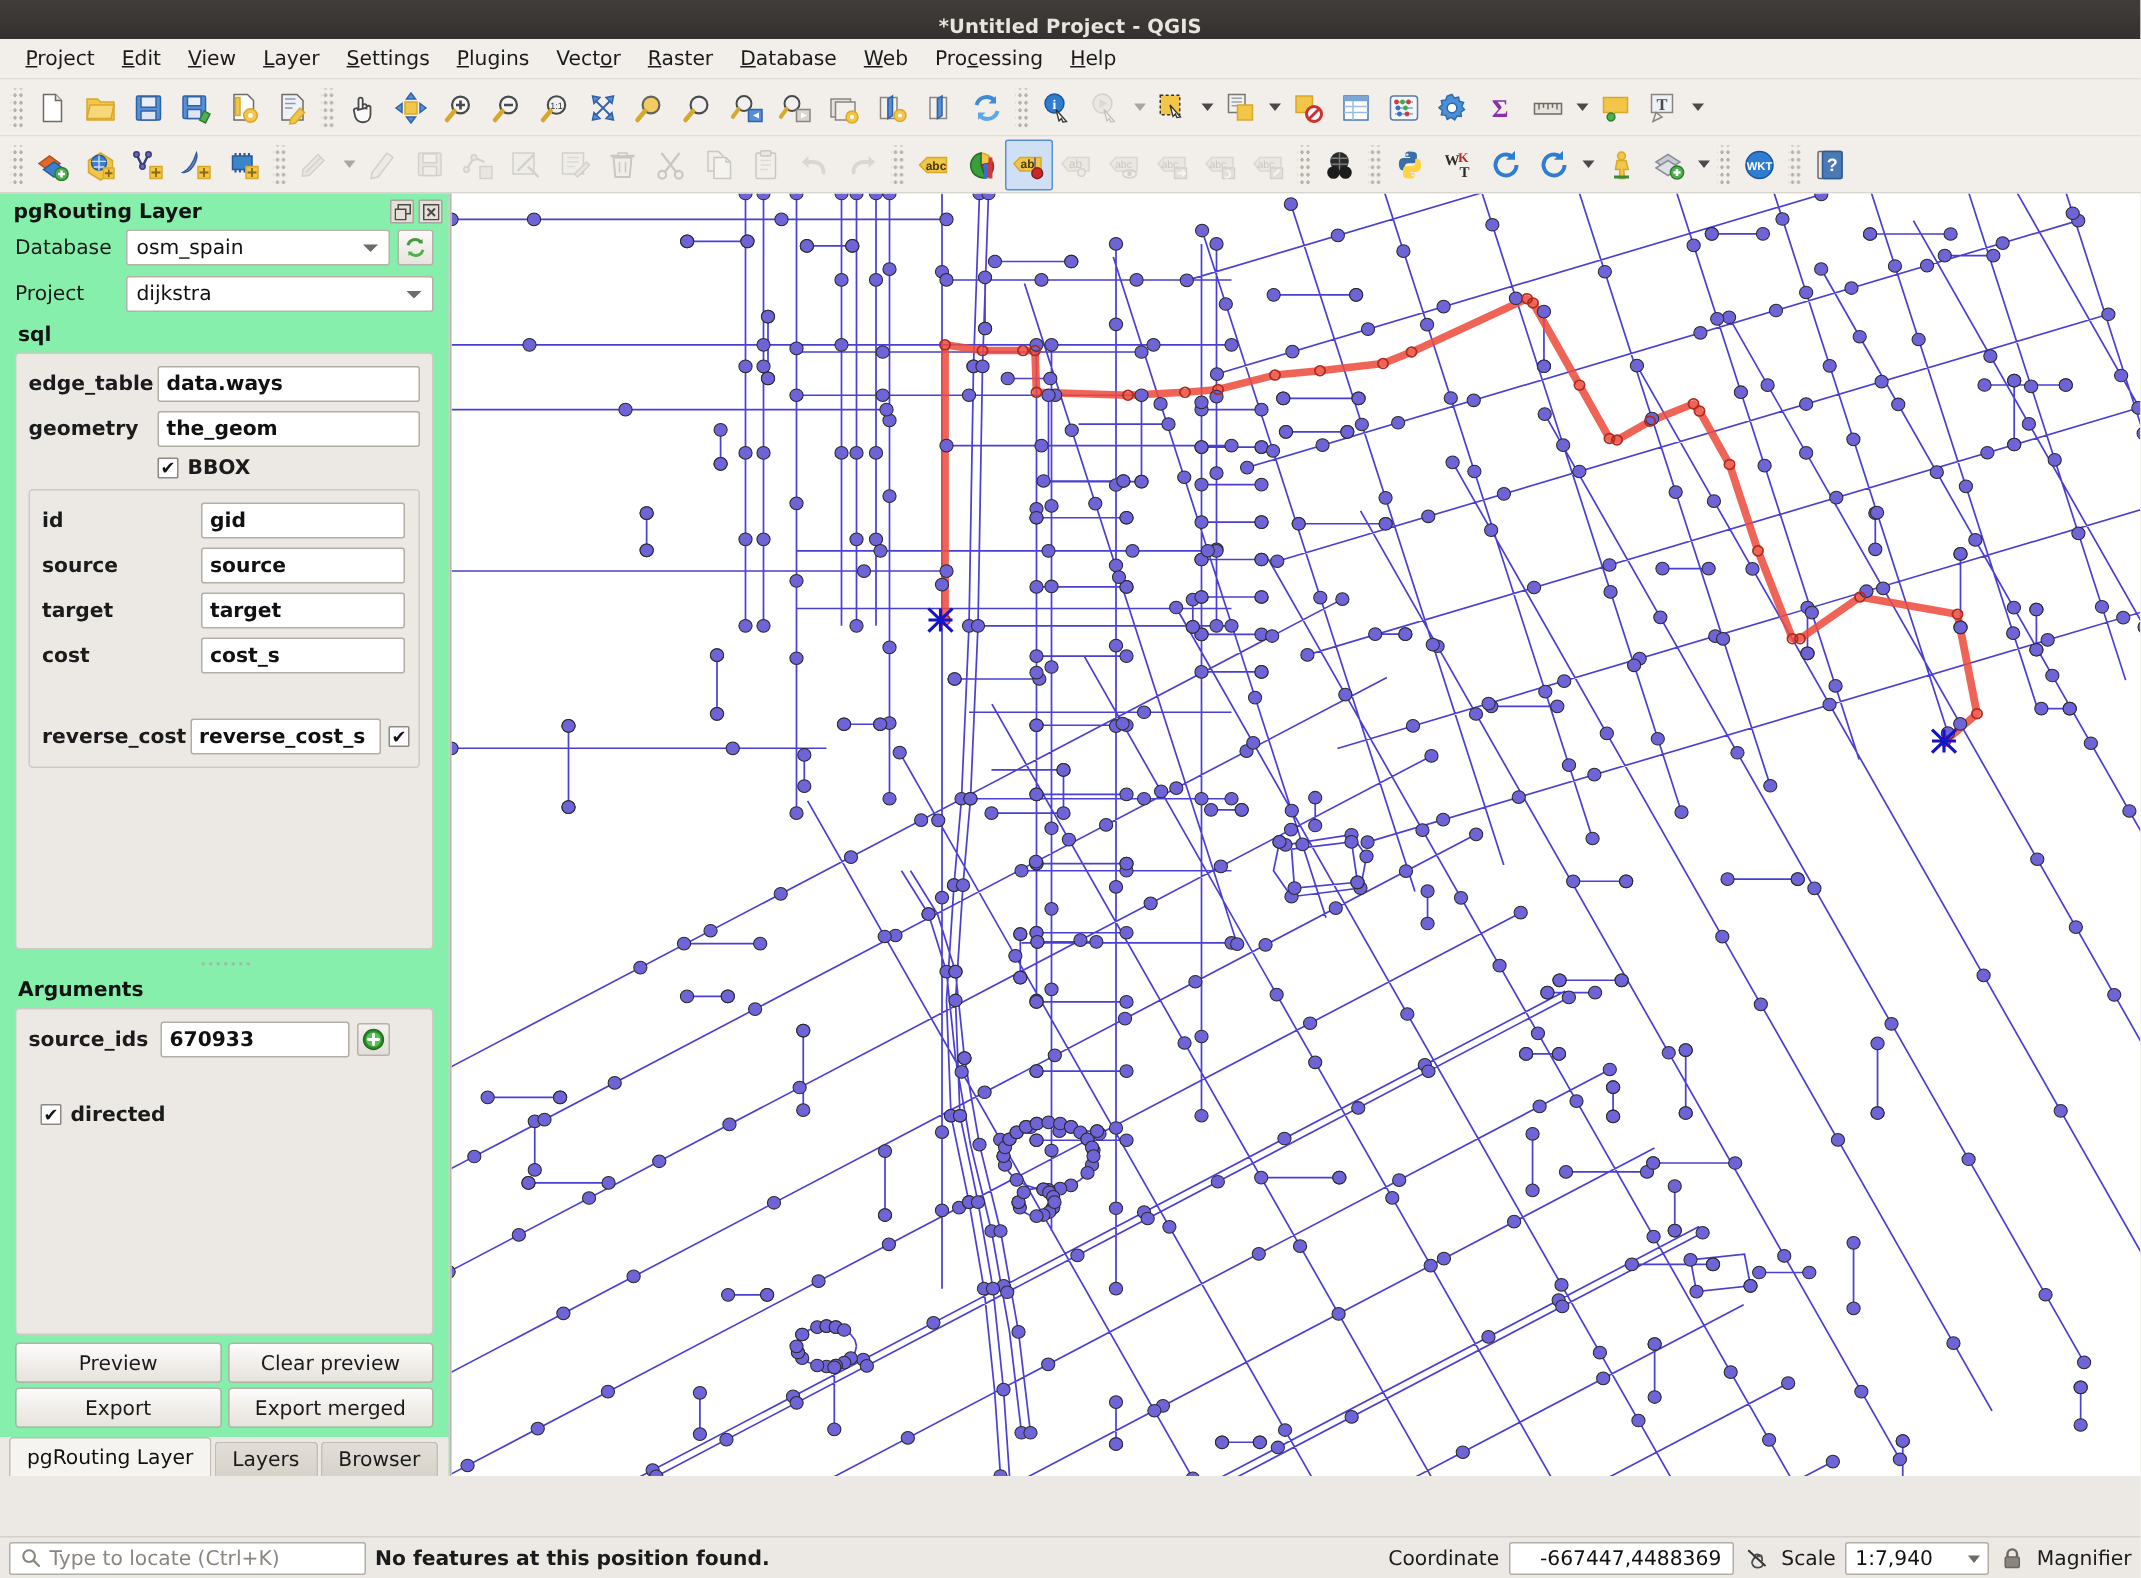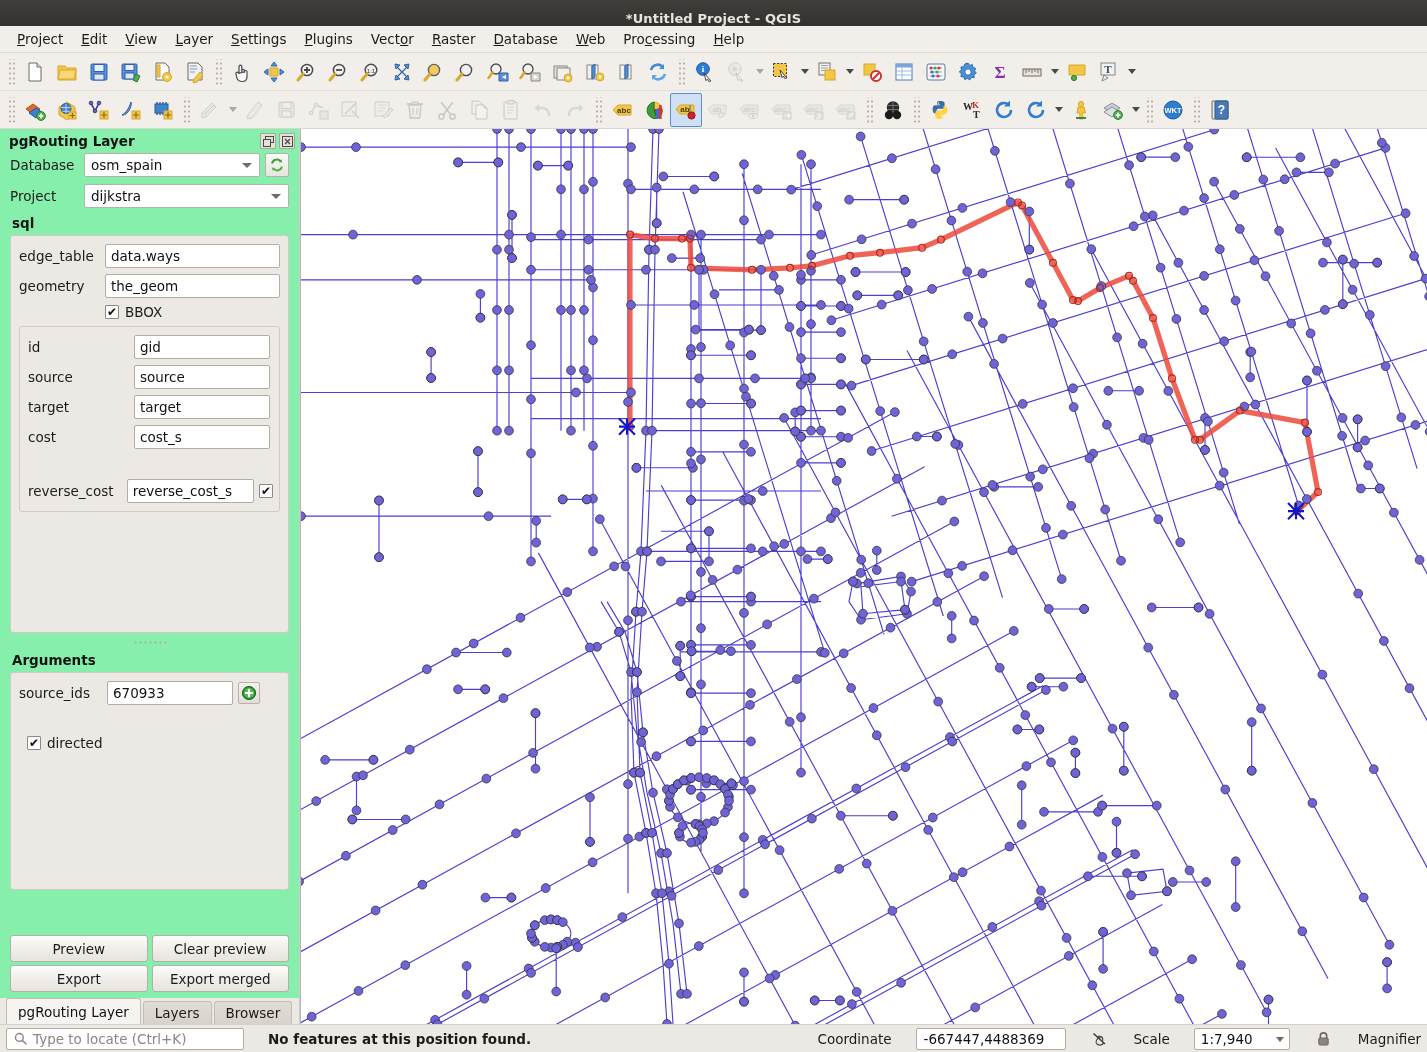--- a/index.html
+++ b/index.html
@@ -118,21 +118,21 @@
     background: linear-gradient(to bottom,#fafaf8,#e8e4de);
     display: flex; align-items: center; justify-content: center; cursor: default;
   }
 
   .sectitle { font-weight: bold; font-size: 13.5px; color: #131313; margin: 6px 0 4px 2px; }
 
   .groupbox {
     border: 1px solid #cfcac3; border-radius: 3px;
     background: #ece9e4; padding: 8px 8px 10px 8px;
   }
-  .frow { display: flex; align-items: center; margin-bottom: 6px; }
+  .frow { display: flex; align-items: center; margin-bottom: 6px; font-weight: bold; }
   .frow:last-child { margin-bottom: 0; margin-top: 30px; }
   .frow .fl { font-size: 13.5px; color: #1b1b1b; }
   .inp {
     height: 24px; background: #fff; border: 1px solid #b2ada5; border-radius: 2px;
     font-size: 13.5px; color: #111; padding: 0 5px;
     display: flex; align-items: center; overflow: hidden; white-space: nowrap;
   }
   .chk {
     width: 14px; height: 14px; background: #fff;
     border: 1px solid #8e8a83; border-radius: 1px;
@@ -185,34 +185,34 @@
   
   .mapwrap { flex: 1 1 auto; position: relative; background: #fff; min-width: 0; overflow: hidden; border-left:1px solid #b9b4ac;}
   .mapwrap svg { display: block; width: 100%; height: 100%; }
 
   
   .statusbar {
     flex: 0 0 28px; height: 28px;
     background: #ece9e4;
     border-top: 1px solid #d4d0ca;
     display: flex; align-items: center;
-    padding: 0 6px; gap: 24px;
+    padding: 0 6px; gap: 6px; margin-top: 40px;
   }
   .locate {
     width: 238px; height: 22px; background: #fff;
     border: 1px solid #b2ada5; border-radius: 2px;
     display: flex; align-items: center; padding: 0 6px; gap: 6px;
     color: #8b8680; font-size: 13.5px;
   }
   .statusmsg { font-size: 13.5px; color: #1b1b1b; font-weight: bold; }
   .sb-spacer { flex: 1 1 auto; }
   .sb-lbl { font-size: 13.5px; color: #1b1b1b; }
   .sb-field {
     height: 22px; background: #fff; border: 1px solid #b2ada5; border-radius: 2px;
-    display: flex; align-items: center; justify-content: flex-start;
+    display: flex; align-items: center; justify-content: flex-end;
     font-size: 13.5px; color: #111; padding: 0 7px;
   }
   .sb-combo {
     height: 22px; background: #fff; border: 1px solid #b2ada5; border-radius: 2px;
     display: flex; align-items: center; font-size: 13.5px; color: #111;
     padding: 0 20px 0 6px; position: relative; min-width: 96px;
   }
   .sb-combo .arrow {
     position: absolute; right: 5px; top: 50%; margin-top: -2px;
     width: 0; height: 0; border-left: 4px solid transparent; border-right: 4px solid transparent;

